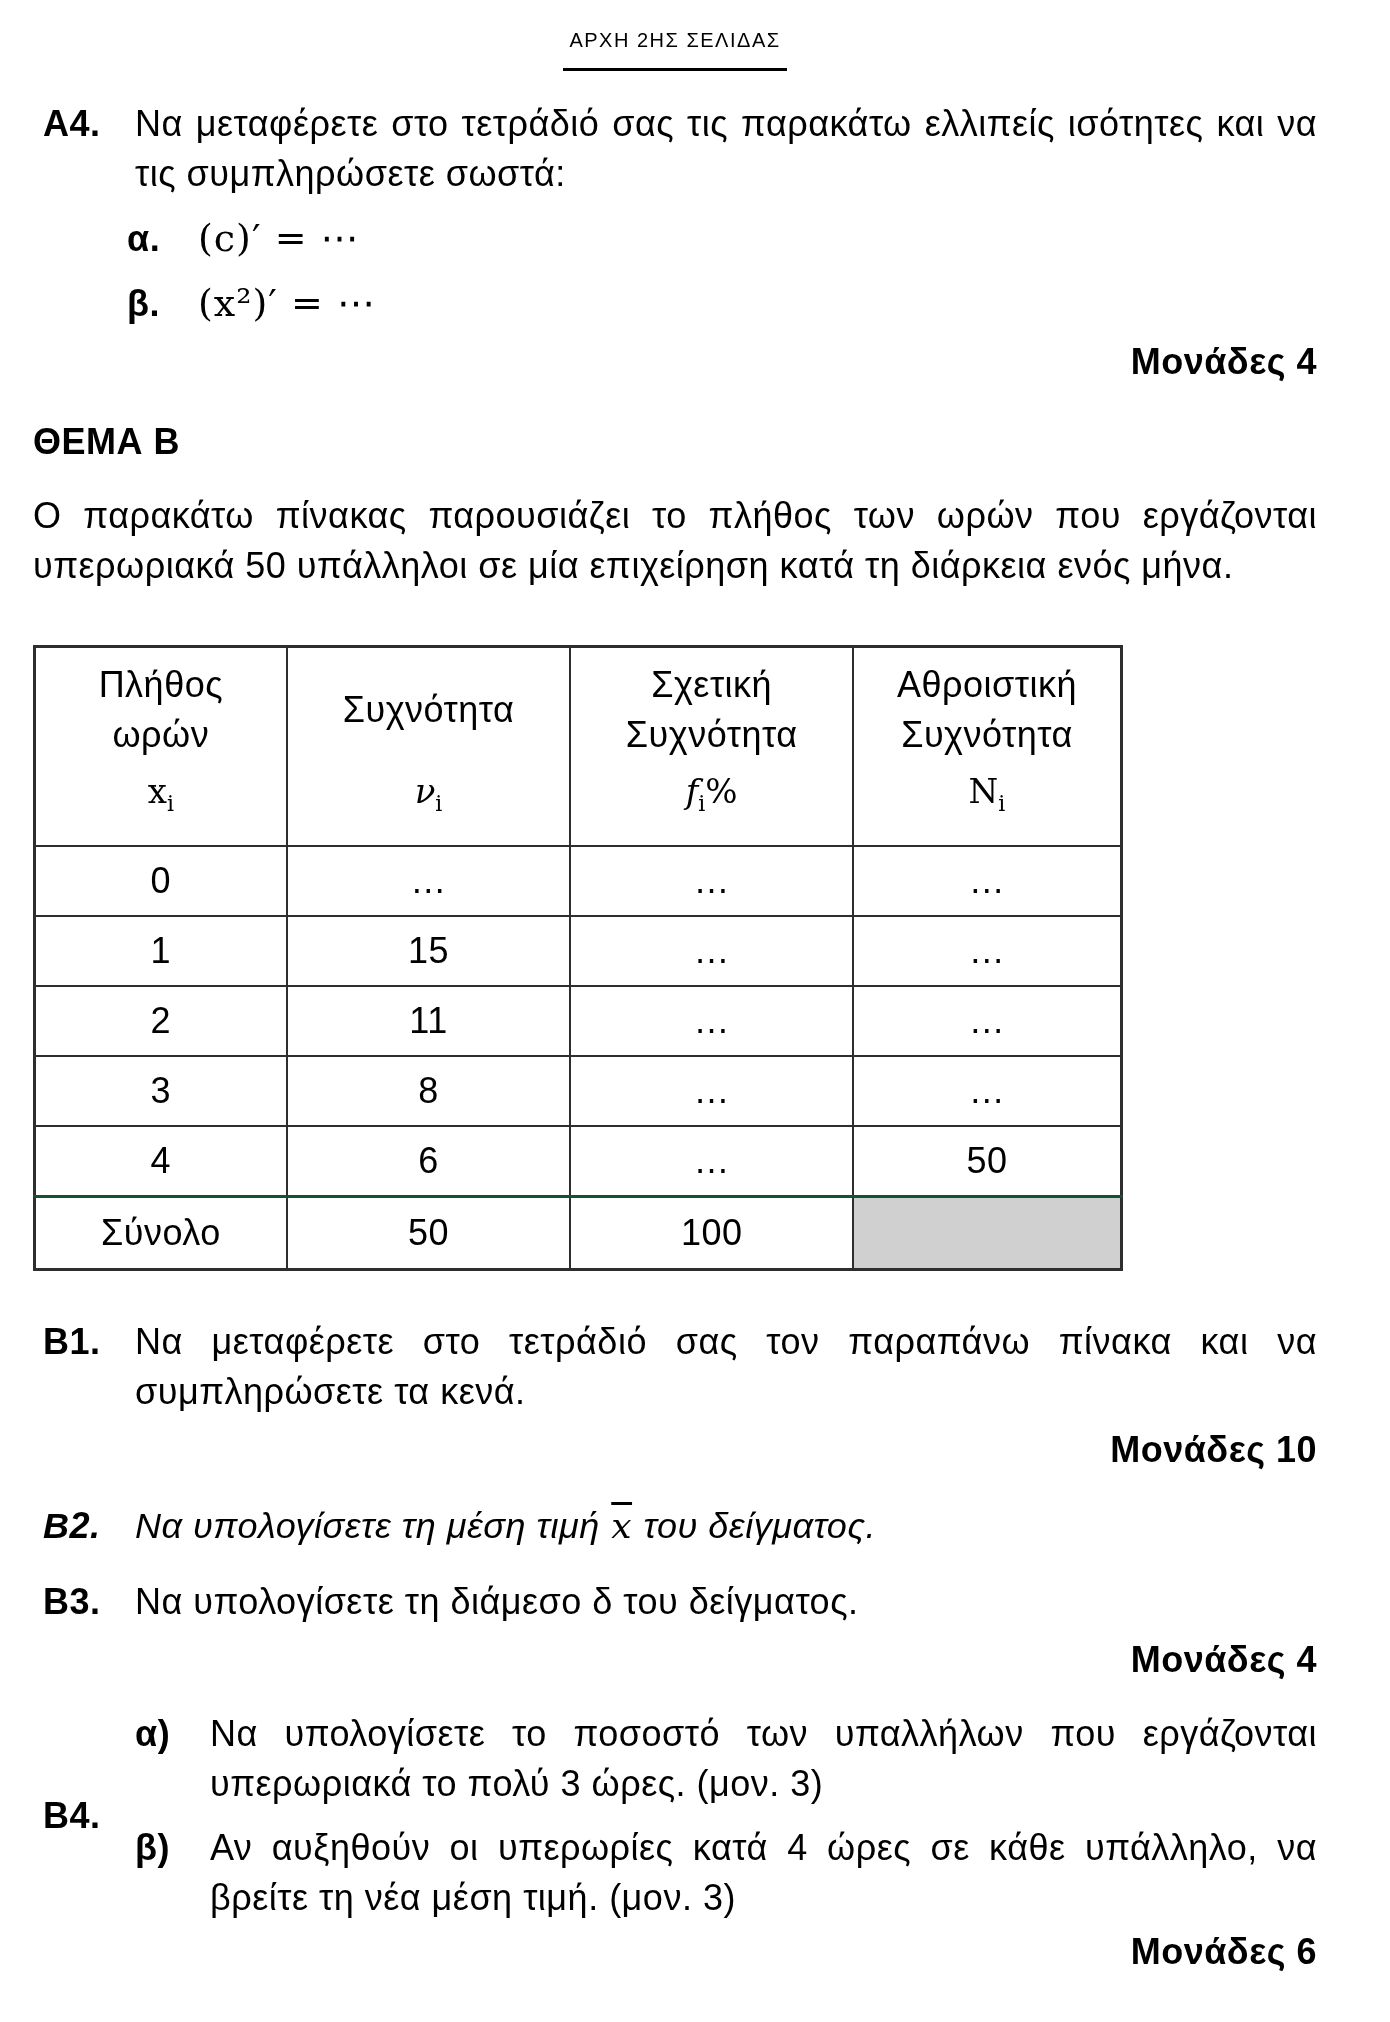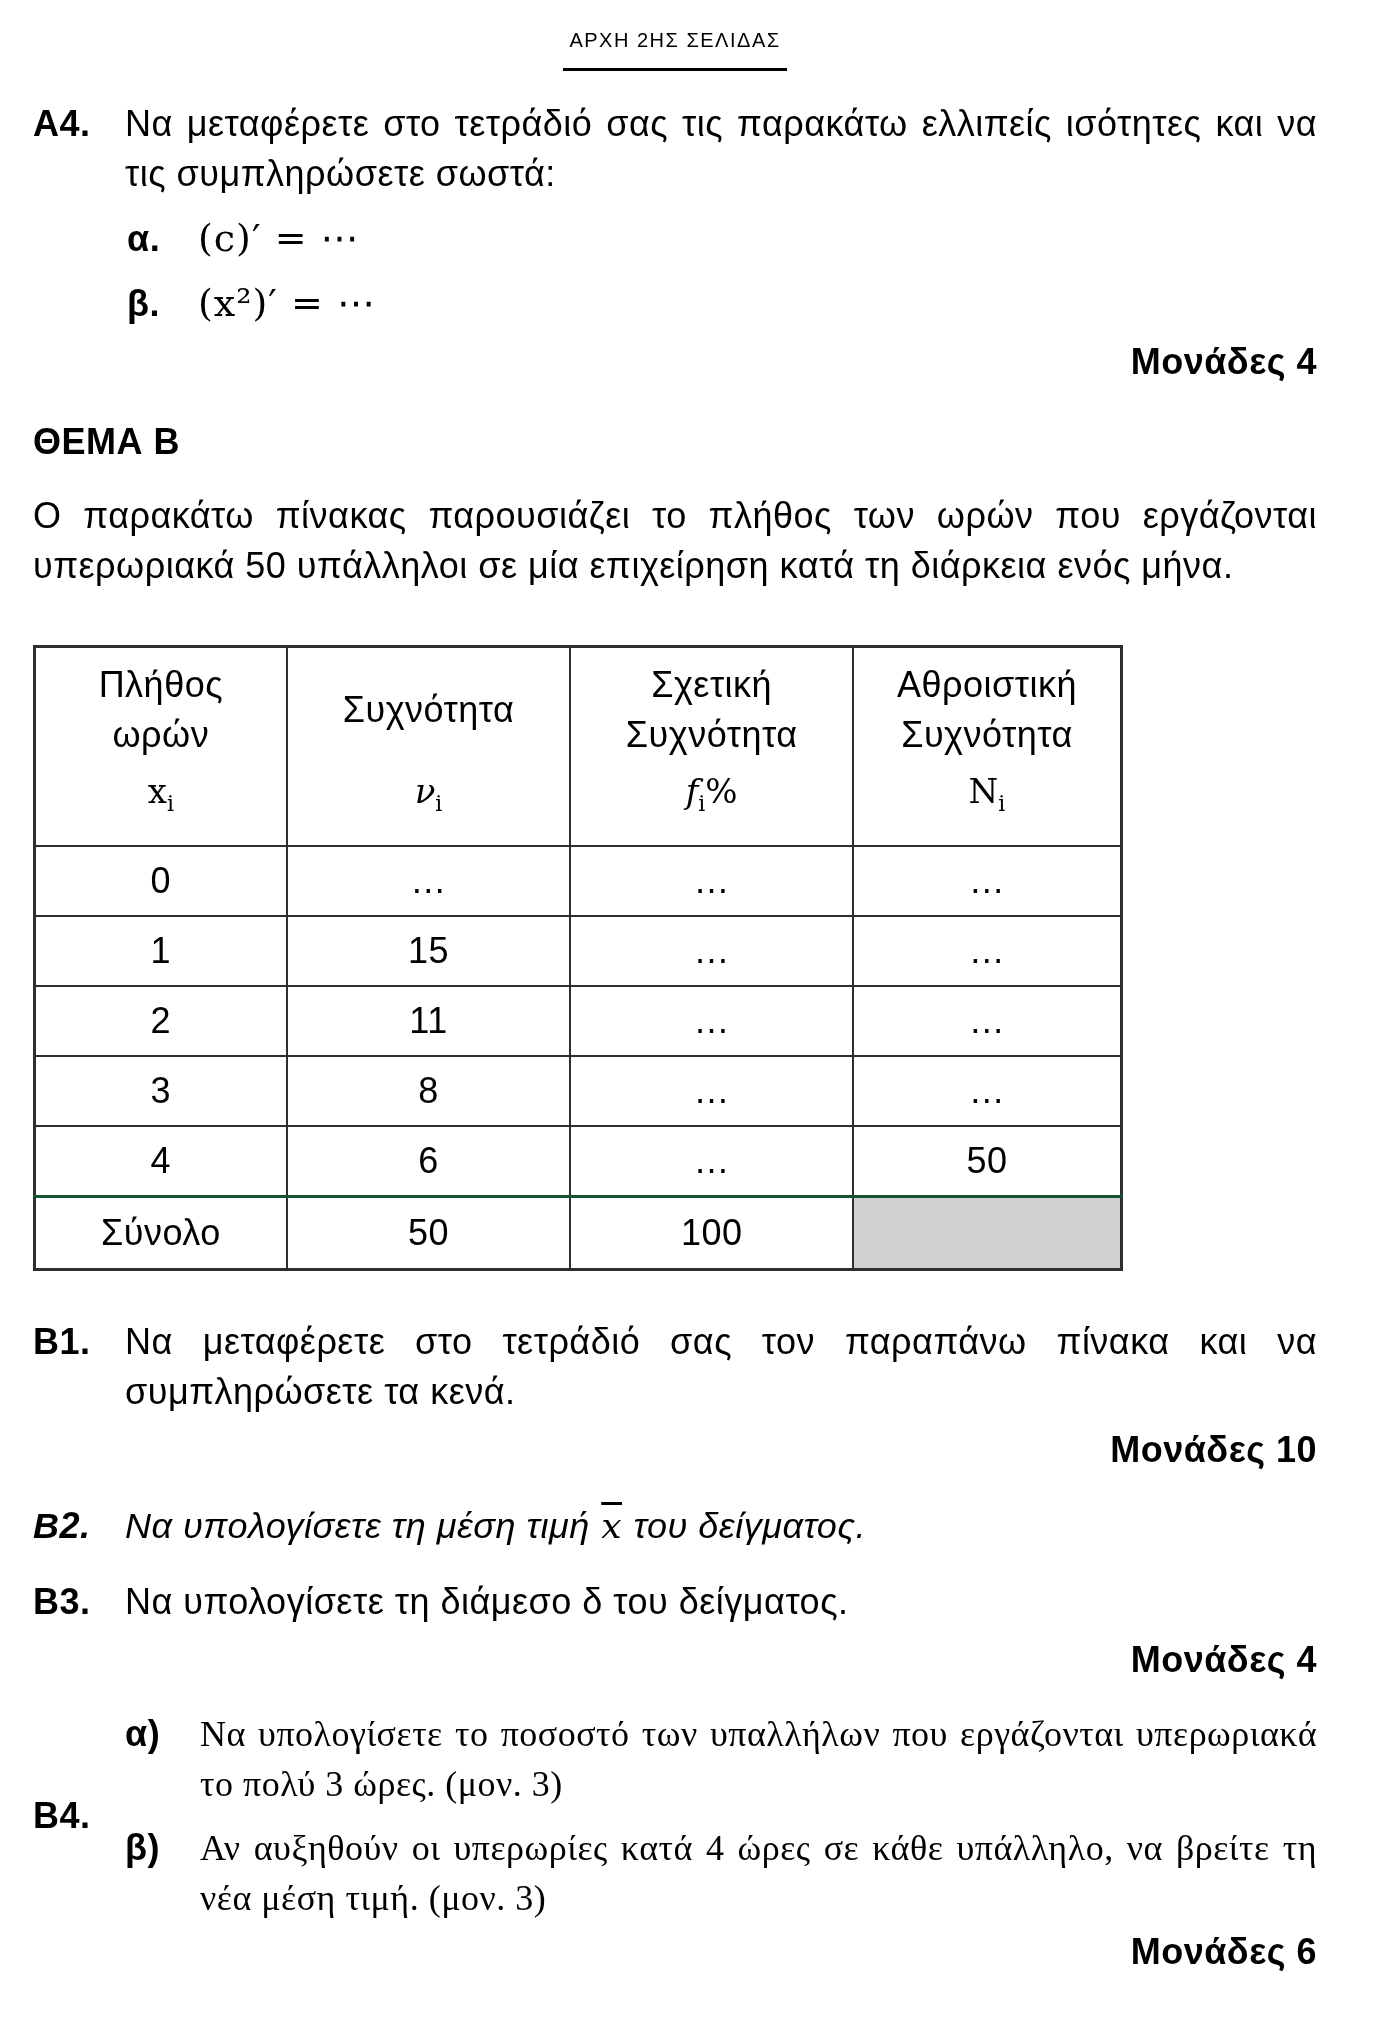--- a/index.html
+++ b/index.html
@@ -17,21 +17,21 @@
   .page-banner { text-align: center; }
   .banner-text {
     display: inline-block;
     font-size: 20px;
     letter-spacing: 1.5px;
     border-bottom: 3px solid #000;
     padding: 0 6px 3px 6px;
   }
 
   .q { display: flex; margin-top: 28px; }
-  .q-label { flex: 0 0 92px; font-weight: 700; }
+  .q-label { flex: 0 0 92px; font-weight: 700; margin-left: 10px; }
   .q-body { flex: 1; }
   .just { text-align: justify; }
 
   .sub-item { display: flex; margin: 14px 0 0 94px; align-items: baseline; }
   .sub-label { flex: 0 0 71px; font-weight: 700; }
   .formula {
     font-family: "DejaVu Serif", "Liberation Serif", serif;
     font-size: 38px; letter-spacing: 1px;
   }
 
@@ -78,21 +78,21 @@
   td.shaded { background: #d0d0d0; }
 
   .xbar {
     font-family: "DejaVu Serif", "Liberation Serif", serif;
     text-decoration: overline;
     padding: 0 1px;
   }
 
   .nested { display: flex; }
   .nested .sub-label2 { flex: 0 0 75px; font-weight: 700; }
-  .nested .sub-body { flex: 1; font-family: Liberation Serif, serif; }
+  .nested .sub-body { flex: 1; }
   .b4-second { margin-top: 14px; }
 </style>
 </head>
 <body>
 
 <div class="page">
 
   <div class="page-banner">
     <span class="banner-text">ΑΡΧΗ 2ΗΣ ΣΕΛΙΔΑΣ</span>
   </div>

